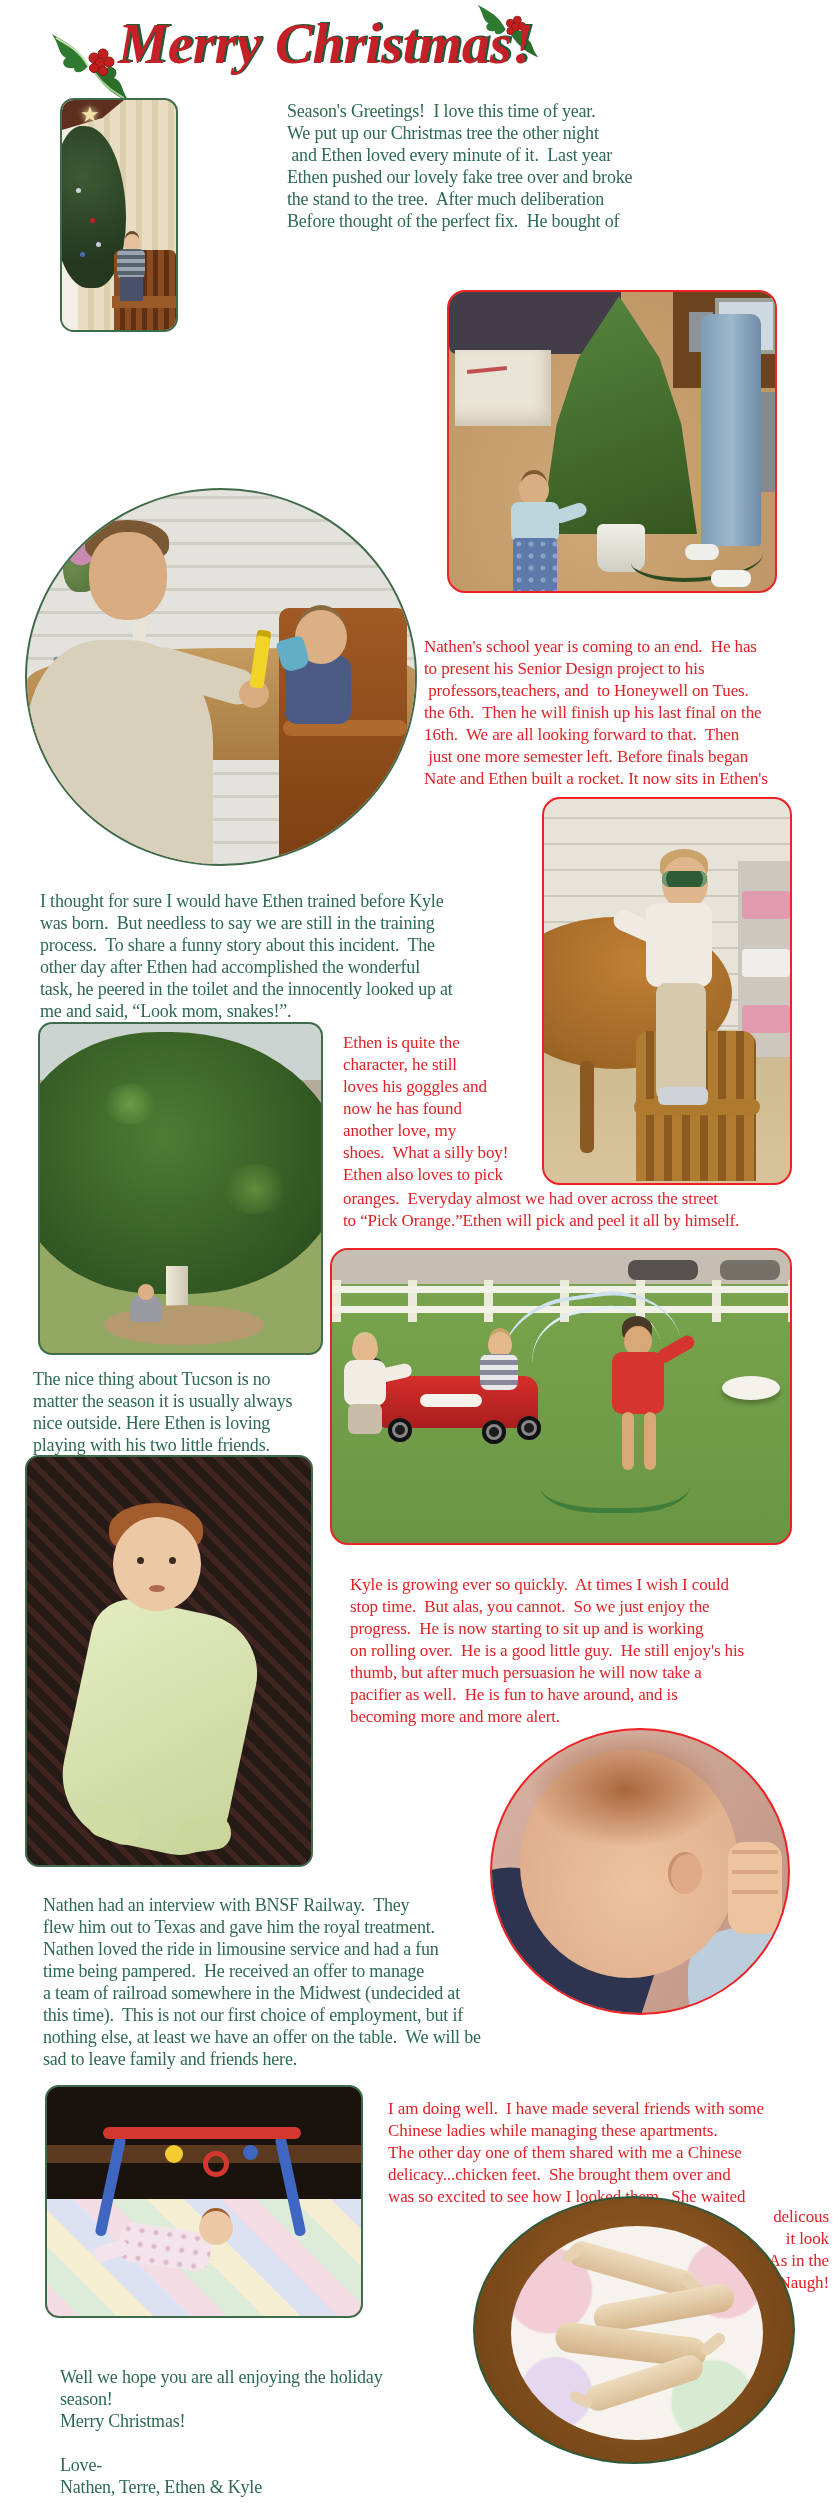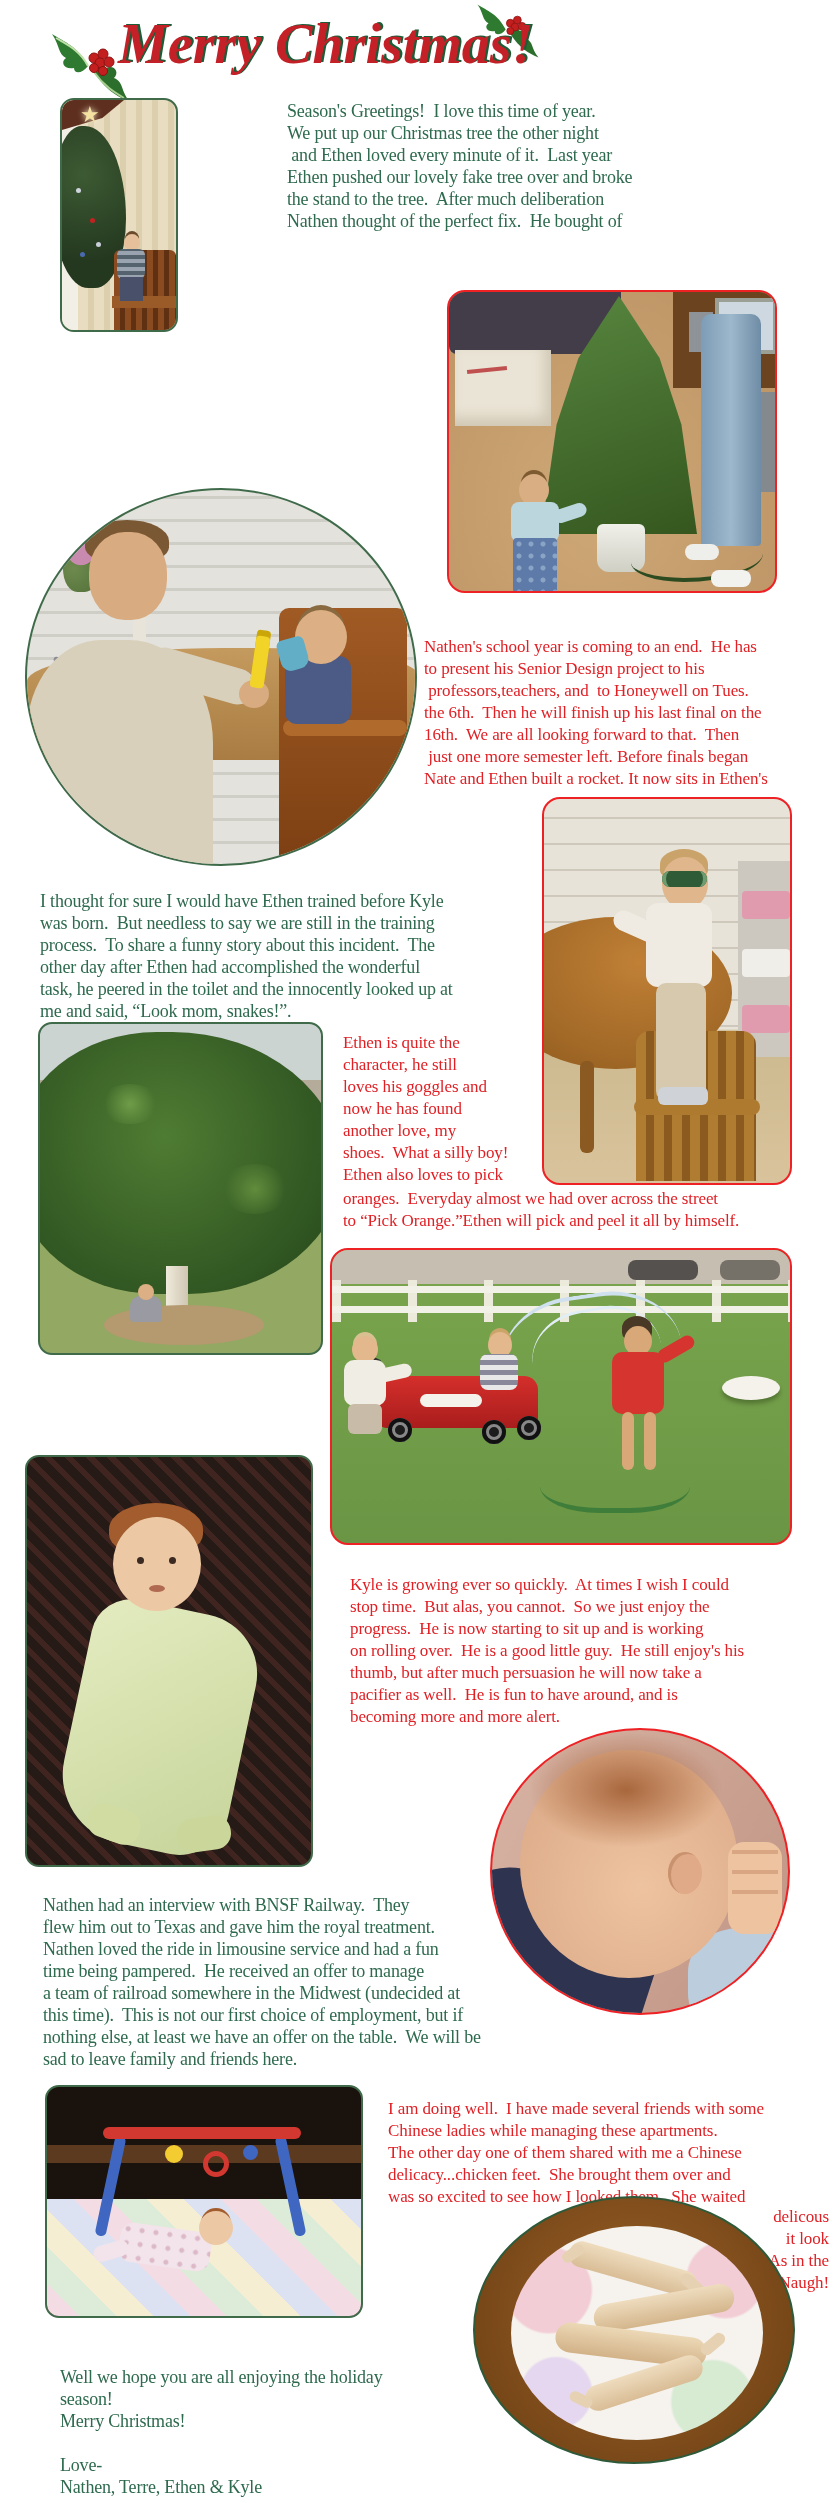--- a/index.html
+++ b/index.html
@@ -70,21 +70,21 @@
     <div style="left:62px;top:134px;width:16px;height:17px;background:#e6c09a;border-radius:50%;box-shadow:0 -4px 0 -1px #6a4a2a"></div>
     <div style="left:55px;top:149px;width:28px;height:30px;background:repeating-linear-gradient(0deg,#9aa4b0 0 4px,#55636f 4px 8px);border-radius:6px"></div>
     <div style="left:58px;top:177px;width:23px;height:24px;background:#49506a"></div>
   </div>
 
   <div class="txt green" style="left:287px;top:100px">Season's Greetings!  I love this time of year.
 We put up our Christmas tree the other night
  and Ethen loved every minute of it.  Last year
 Ethen pushed our lovely fake tree over and broke
 the stand to the tree.  After much deliberation
-Nathen thought of the perfect fix.  He bought of</div>
+Before thought of the perfect fix.  He bought of</div>
 
   <div class="ph rb" style="left:447px;top:290px;width:330px;height:303px;background:radial-gradient(ellipse at 45% 70%,#cfa877,#bb9263)">
     <div style="left:0;top:0;width:172px;height:62px;background:#433d49;border-radius:0 0 18px 8px"></div>
     <div style="left:6px;top:58px;width:96px;height:76px;background:#eae4d6;box-shadow:inset -6px -8px 14px #cfc6b2"></div>
     <div style="left:18px;top:76px;width:40px;height:4px;background:#c05050;transform:rotate(-6deg)"></div>
     <div style="left:224px;top:0;width:106px;height:96px;background:#6b431f"></div>
     <div style="left:266px;top:6px;width:54px;height:48px;background:#cdd8e0;border:4px solid #9aa096"></div>
     <div style="left:240px;top:20px;width:24px;height:40px;background:#8e9398"></div>
     <div style="left:298px;top:100px;width:32px;height:100px;background:#84898e"></div>
     <div style="left:92px;top:4px;width:156px;height:238px;background:linear-gradient(160deg,#57863f,#35571f);clip-path:polygon(50% 0,76% 26%,90% 54%,100% 100%,0 100%,10% 54%,24% 26%)"></div>
@@ -198,20 +198,24 @@
     <div style="left:290px;top:66px;width:30px;height:24px;background:#4a3826;border-radius:50% 50% 30% 30%"></div>
     <div style="left:292px;top:76px;width:28px;height:30px;background:#d9a878;border-radius:50%"></div>
     <div style="left:280px;top:102px;width:52px;height:62px;background:#d6352f;border-radius:10px"></div>
     <div style="left:324px;top:92px;width:40px;height:14px;background:#d6352f;border-radius:8px;transform:rotate(-30deg)"></div>
     <div style="left:290px;top:162px;width:12px;height:58px;background:#d9a878;border-radius:6px"></div>
     <div style="left:312px;top:162px;width:12px;height:58px;background:#d9a878;border-radius:6px"></div>
     <div style="left:208px;top:196px;width:150px;height:62px;border-bottom:5px solid #3f7d3b;border-radius:40%"></div>
     <div style="left:390px;top:126px;width:58px;height:24px;background:#f4f2ea;border-radius:50%;box-shadow:0 4px 4px rgba(40,60,20,.4)"></div>
   </div>
 
+  <div class="txt green" style="left:33px;top:1368px">The nice thing about Tucson is no
+matter the season it is usually always
+nice outside. Here Ethen is loving
+playing with his two little friends.</div>
 
   <div class="ph gb" style="left:25px;top:1455px;width:288px;height:412px;background:#261a17">
     <div style="left:0;top:0;width:100%;height:100%;background:repeating-linear-gradient(45deg,rgba(130,62,52,.28) 0 6px,transparent 6px 15px)"></div>
     <div style="left:46px;top:150px;width:172px;height:242px;background:linear-gradient(140deg,#e4ecc0,#c6d49a);border-radius:40px 60px 50px 70px;transform:rotate(12deg)"></div>
     <div style="left:60px;top:350px;width:54px;height:34px;background:#d0dca2;border-radius:16px;transform:rotate(20deg)"></div>
     <div style="left:150px;top:360px;width:54px;height:34px;background:#cad69a;border-radius:16px;transform:rotate(-8deg)"></div>
     <div style="left:82px;top:46px;width:94px;height:52px;background:#a35c2d;border-radius:50% 50% 40% 40%"></div>
     <div style="left:86px;top:60px;width:88px;height:94px;background:#ecc9a4;border-radius:50%"></div>
     <div style="left:110px;top:100px;width:7px;height:7px;background:#3a2a22;border-radius:50%"></div>
     <div style="left:142px;top:100px;width:7px;height:7px;background:#3a2a22;border-radius:50%"></div>

